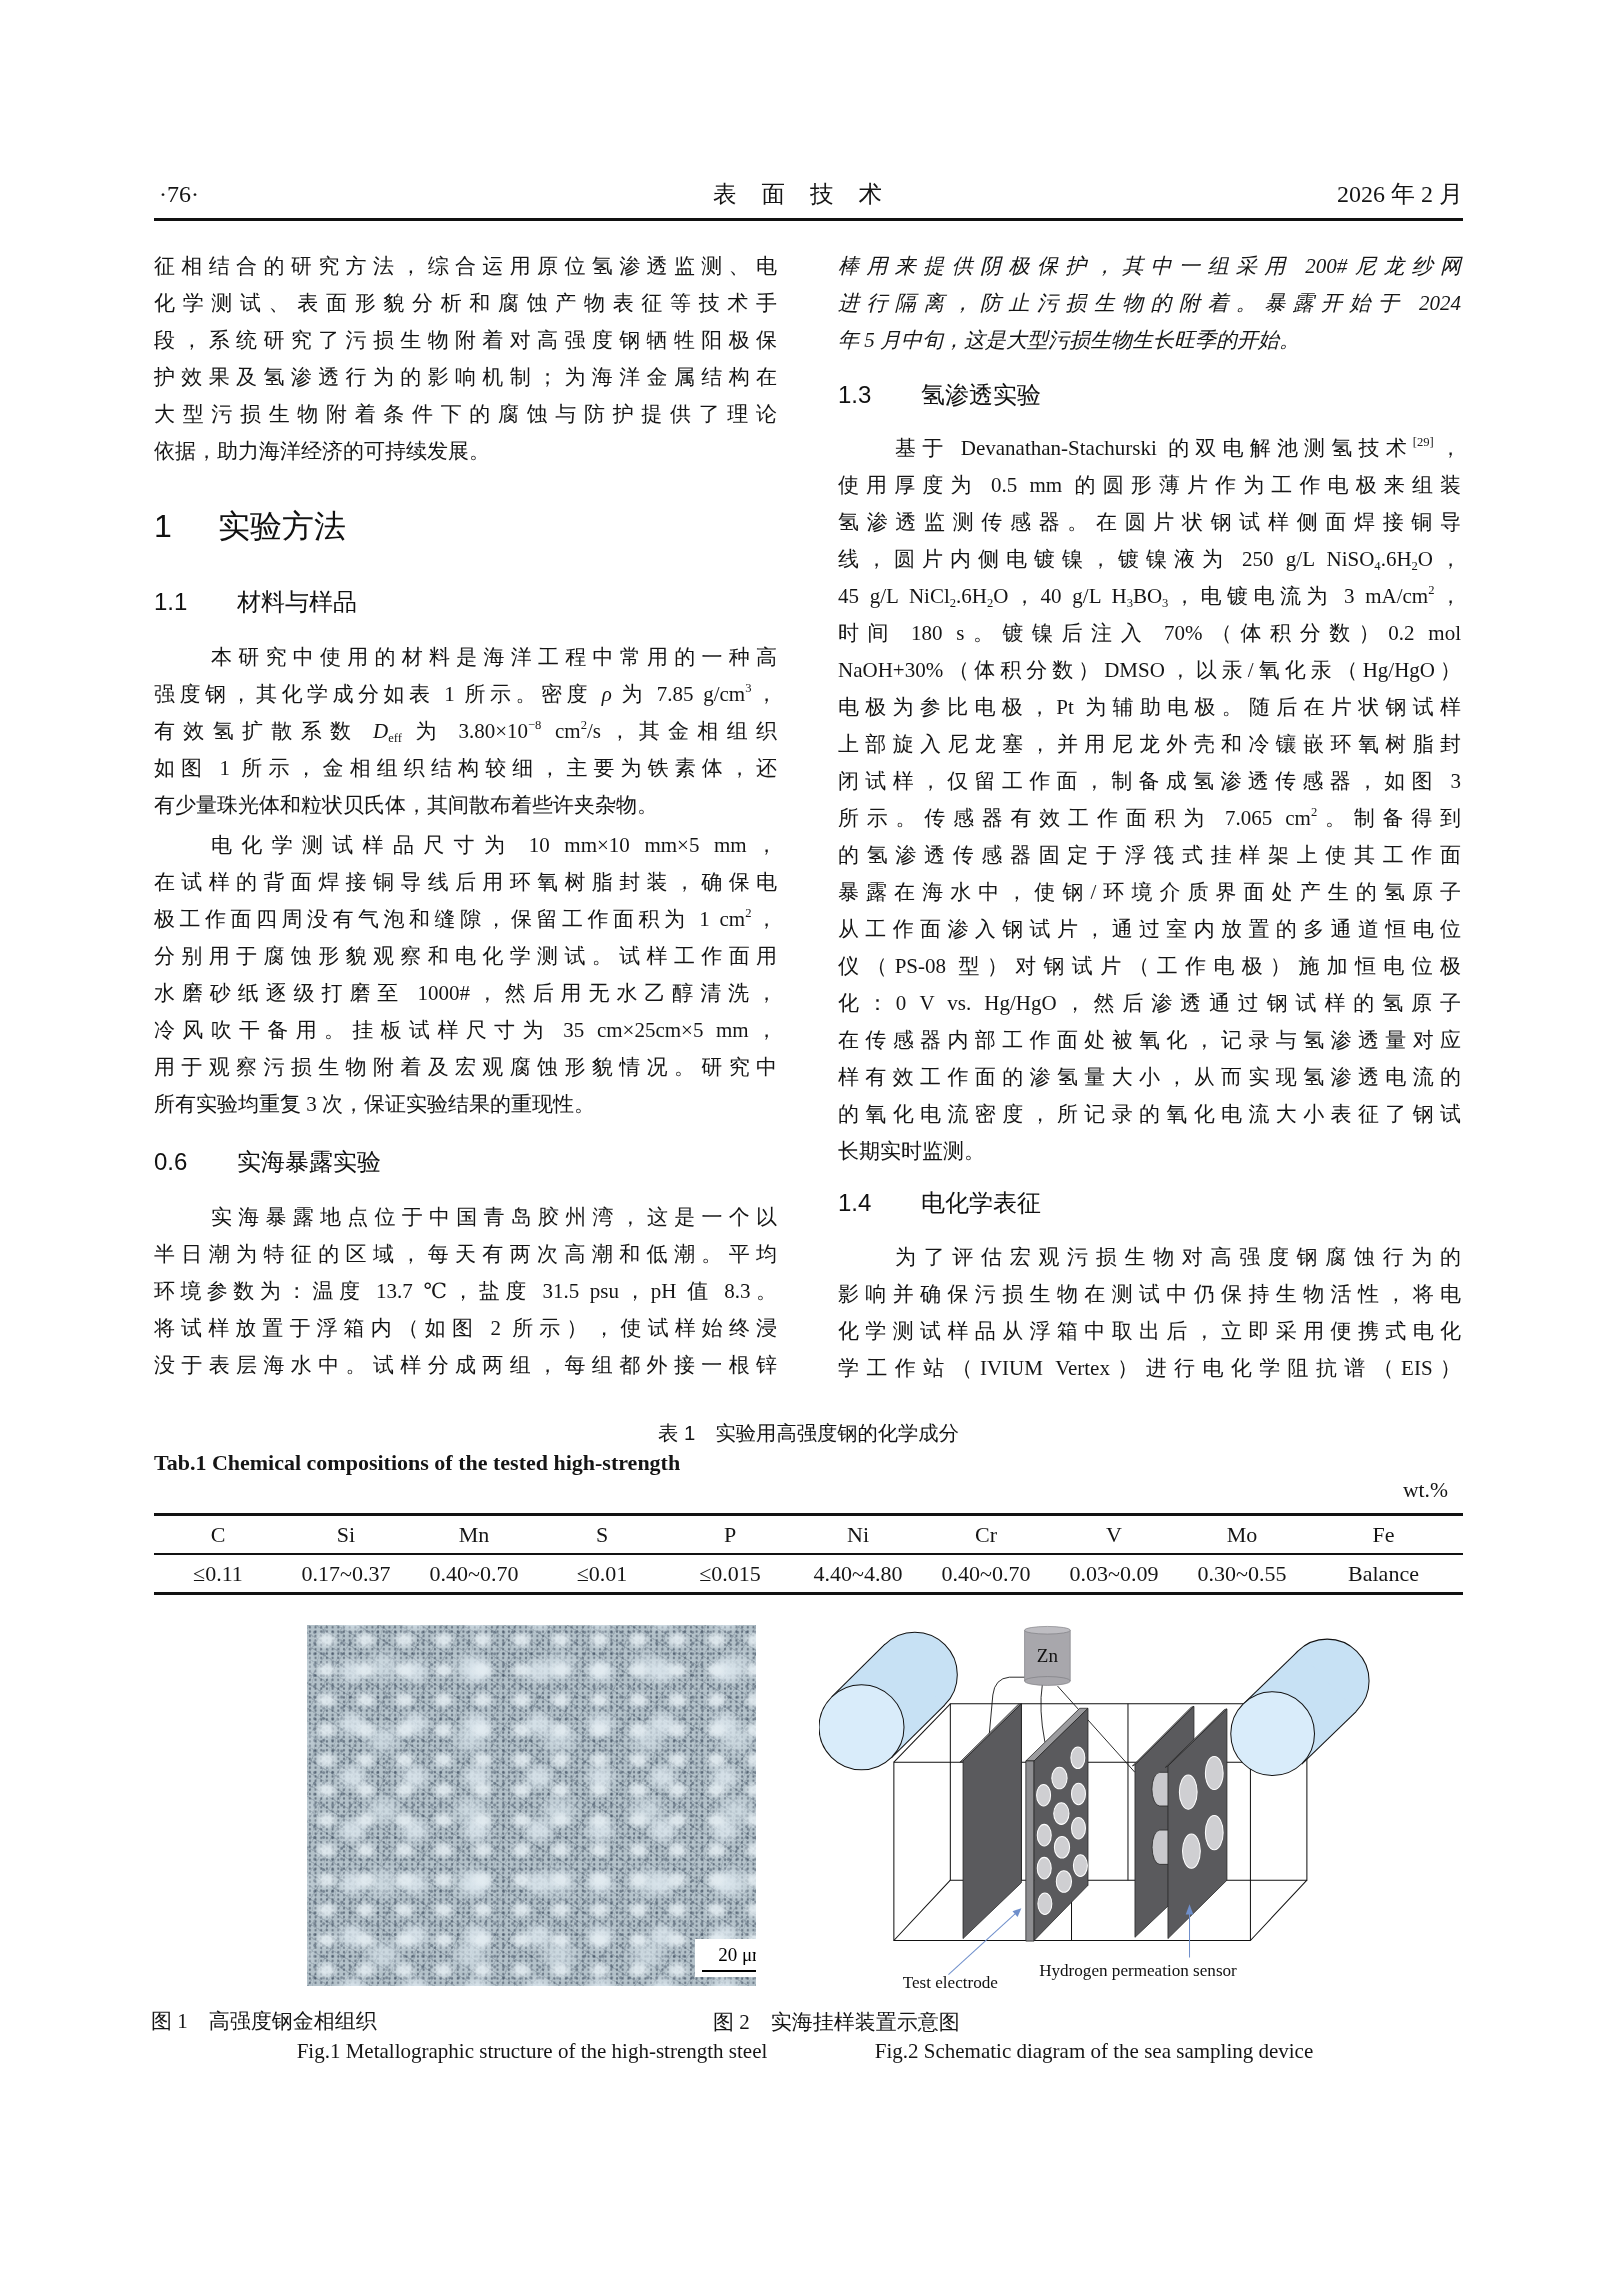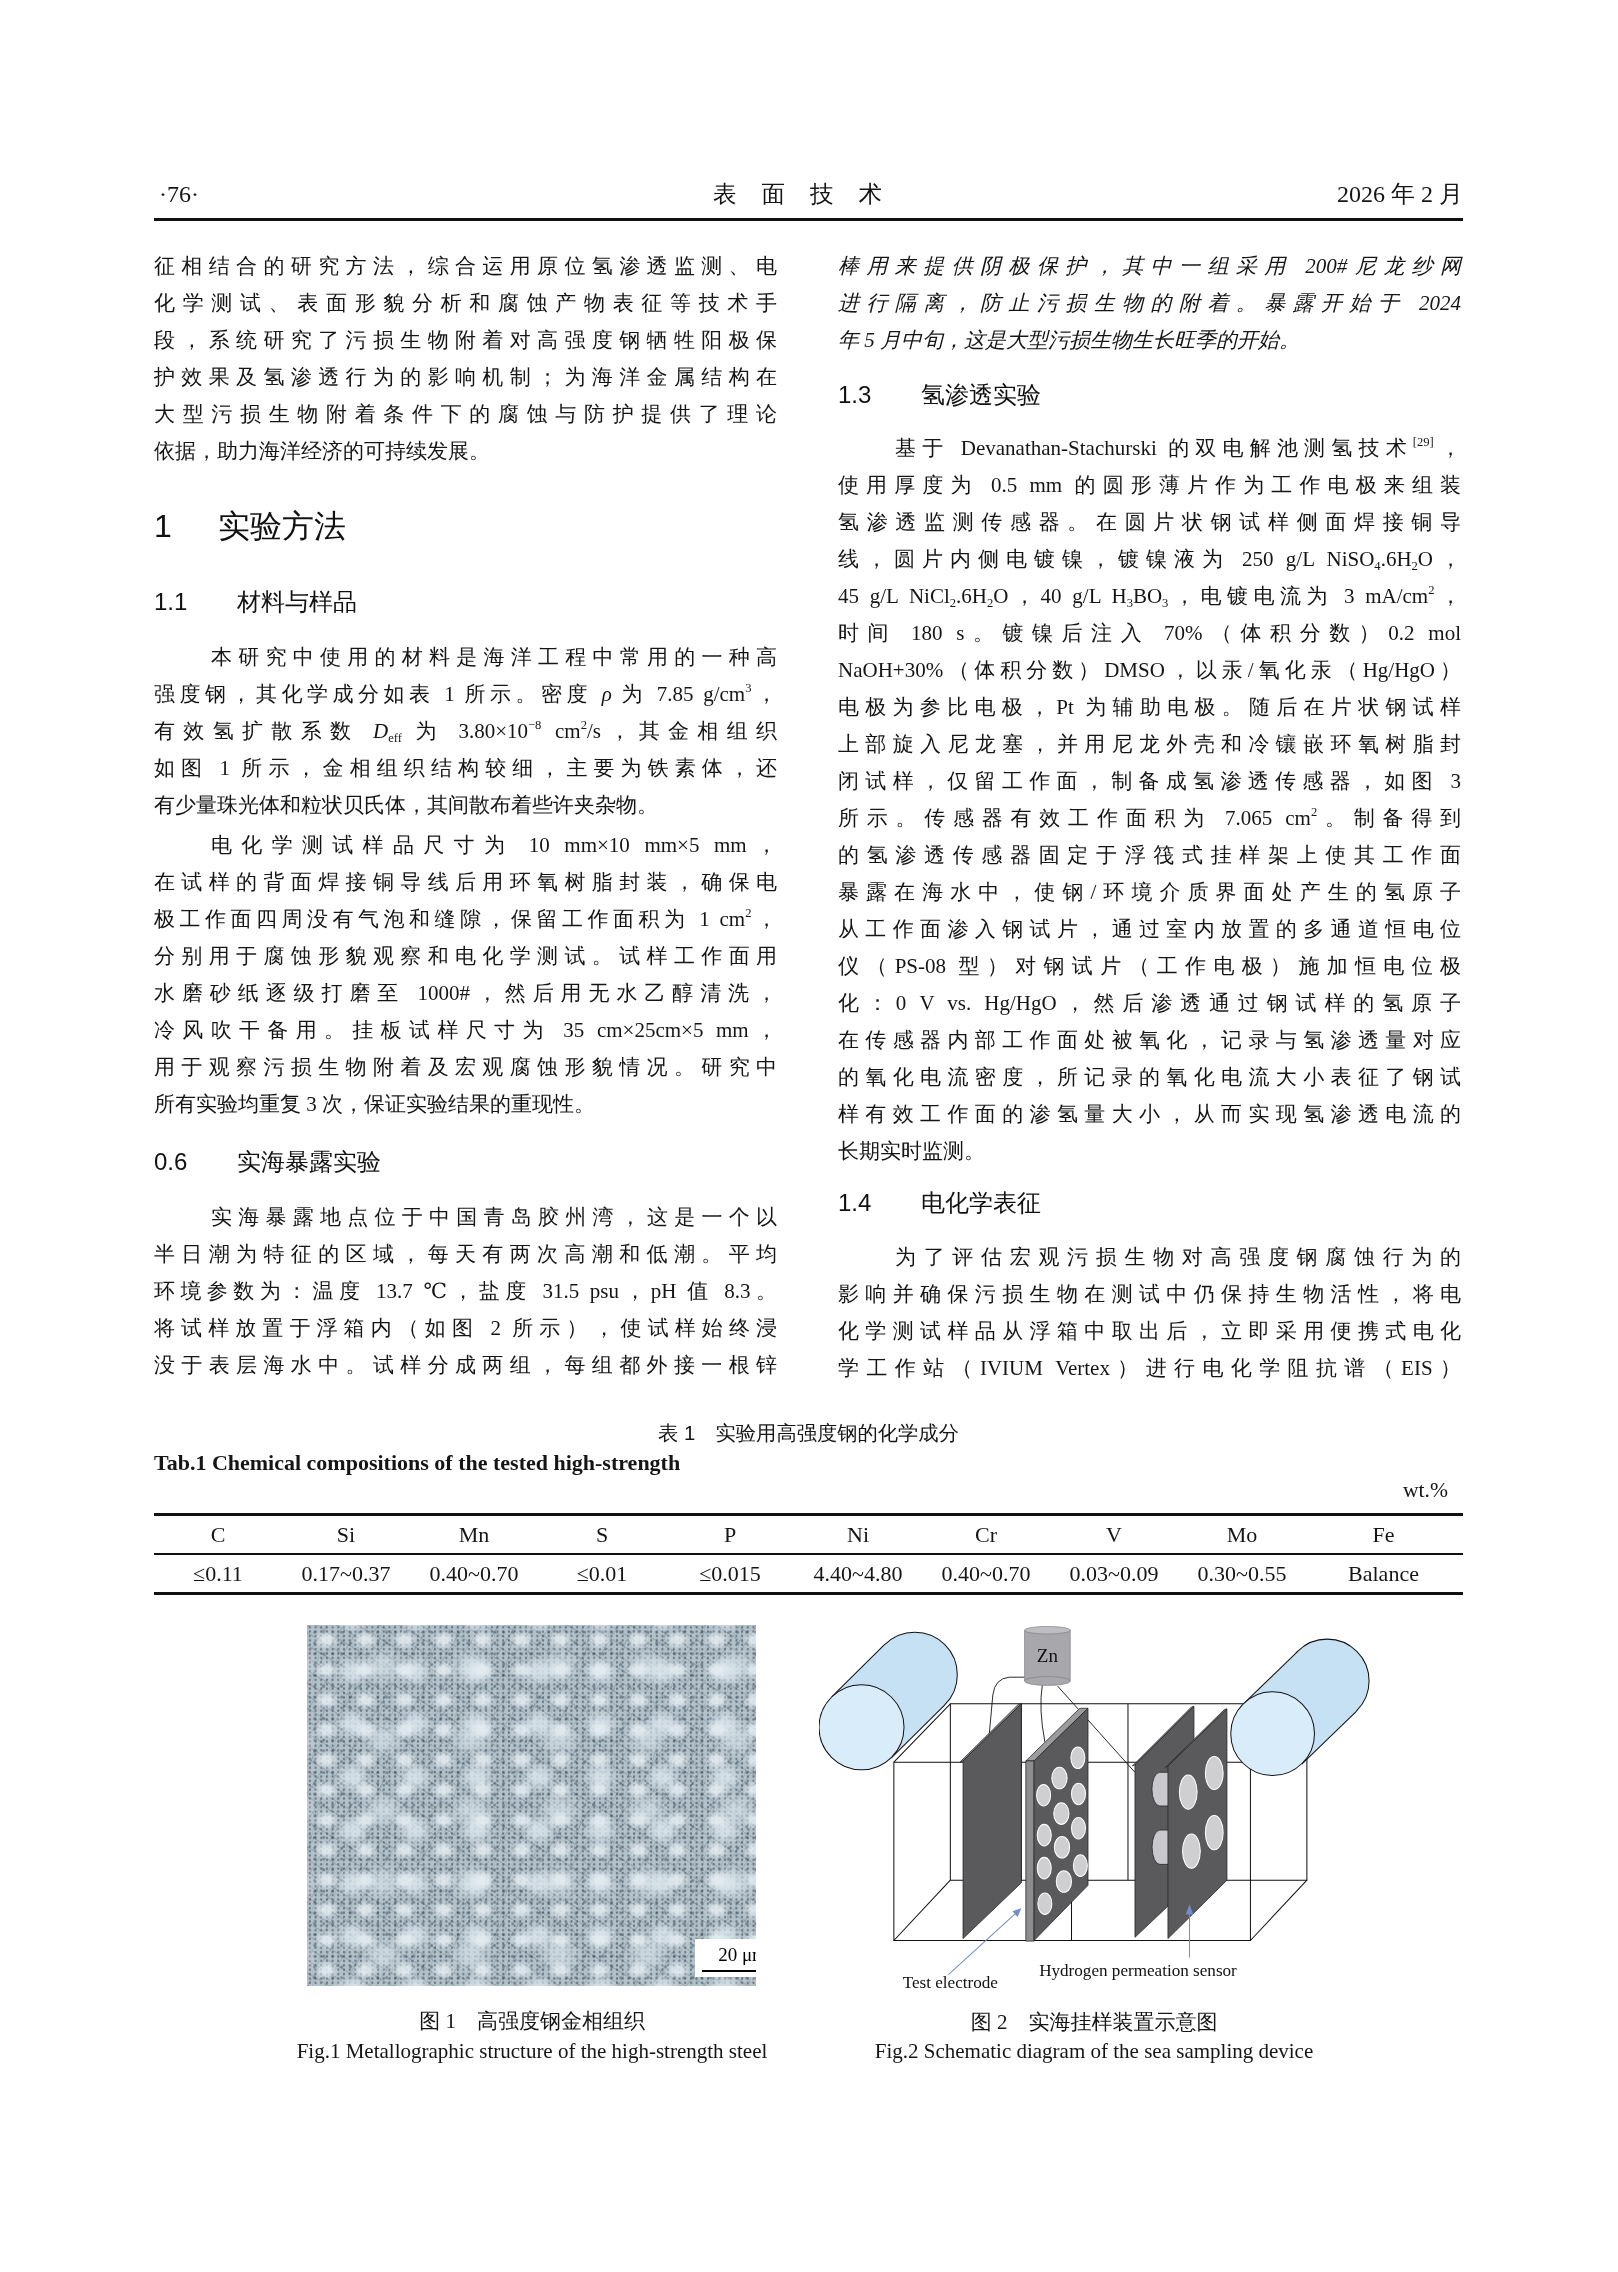--- a/index.html
+++ b/index.html
@@ -61,21 +61,21 @@
       radial-gradient(circle at 50% 50%, rgba(60,76,95,0.5) 0, rgba(60,76,95,0.5) 1px, rgba(60,76,95,0) 1.9px),
       repeating-linear-gradient(31deg, rgba(70,86,104,0.2) 0, rgba(70,86,104,0.2) 1.3px, rgba(0,0,0,0) 1.3px, rgba(0,0,0,0) 10.8px),
       repeating-linear-gradient(-58deg, rgba(70,86,104,0.17) 0, rgba(70,86,104,0.17) 1.3px, rgba(0,0,0,0) 1.3px, rgba(0,0,0,0) 14.6px),
       repeating-linear-gradient(104deg, rgba(70,86,104,0.13) 0, rgba(70,86,104,0.13) 1px, rgba(0,0,0,0) 1px, rgba(0,0,0,0) 18.4px);
     background-size: 39px 30px, 62px 53px, 88px 72px, 5.7px 4.4px, 9px 10.8px, auto, auto, auto;
     background-position: 0 0, 14.6px 19.7px, 32px 5.7px, 0 0, 3.2px 1.9px, 0 0, 0 0, 0 0;
   }
   .scalebar { position:absolute; left:340px; top:314px; width:95px; height:38px; background:#ffffff;margin-left:48px; }
   .scalebar-text { position:absolute; left:0; width:95px; top:5.1px; text-align:center; font-size:19px; line-height:21.6px; color:#000; white-space:nowrap; }
   .scalebar-line { position:absolute; left:7px; width:81px; top:31px; height:1.9px; background:#000; }
-  .fig-cap-zh { height:25.4px; line-height:25.4px; font-size:21px; text-align:center; white-space:nowrap; }
+  .fig-cap-zh { height:25.4px; line-height:25.4px; font-size:21px; white-space:nowrap; }
   .fig-cap-en { height:25.4px; line-height:25.4px; font-size:21px; text-align:center; white-space:nowrap; }
   .fig1-cap { left:151px; width:762px; }
   .fig2-cap { left:713px; width:762px; }
 
   
   .diagram { left:819px; top:1625px; width:571px; height:381px; }
   .diagram text { font-family:"Liberation Serif","DejaVu Serif",serif; fill:#111; }
 </style>
 </head>
 <body>
@@ -157,22 +157,22 @@
     <div class="line">电极为参比电极，Pt 为辅助电极。随后在片状钢试样</div>
     <div class="line">上部旋入尼龙塞，并用尼龙外壳和冷镶嵌环氧树脂封</div>
     <div class="line">闭试样，仅留工作面，制备成氢渗透传感器，如图 3</div>
     <div class="line">所示。传感器有效工作面积为 7.065 cm<sup>2</sup>。制备得到</div>
     <div class="line">的氢渗透传感器固定于浮筏式挂样架上使其工作面</div>
     <div class="line">暴露在海水中，使钢/环境介质界面处产生的氢原子</div>
     <div class="line">从工作面渗入钢试片，通过室内放置的多通道恒电位</div>
     <div class="line">仪（PS-08 型）对钢试片（工作电极）施加恒电位极</div>
     <div class="line">化：0 V vs. Hg/HgO，然后渗透通过钢试样的氢原子</div>
     <div class="line">在传感器内部工作面处被氧化，记录与氢渗透量对应</div>
+    <div class="line">样有效工作面的渗氢量大小，从而实现氢渗透电流的</div>
     <div class="line">的氧化电流密度，所记录的氧化电流大小表征了钢试</div>
-    <div class="line">样有效工作面的渗氢量大小，从而实现氢渗透电流的</div>
     <div class="line last">长期实时监测。</div>
   </div>
 
 <div class="h h2 col-right" style="top:1184px;">
   <span class="num">1.4</span>
   <span class="ttl">电化学表征</span>
 </div>
 
 <div class="para col-right indent runon" style="top:1239px;">
     <div class="line">为了评估宏观污损生物对高强度钢腐蚀行为的</div>

